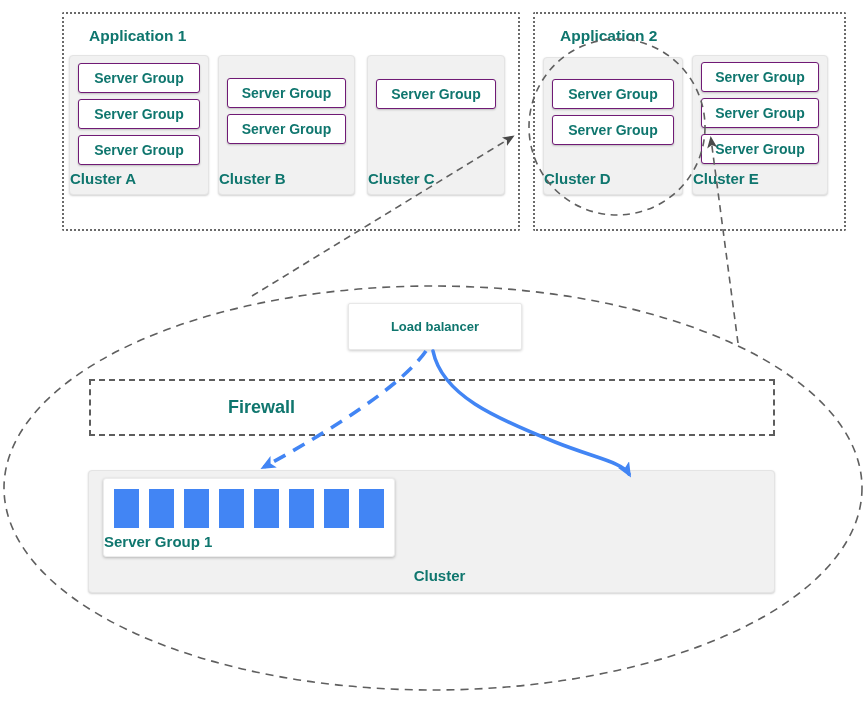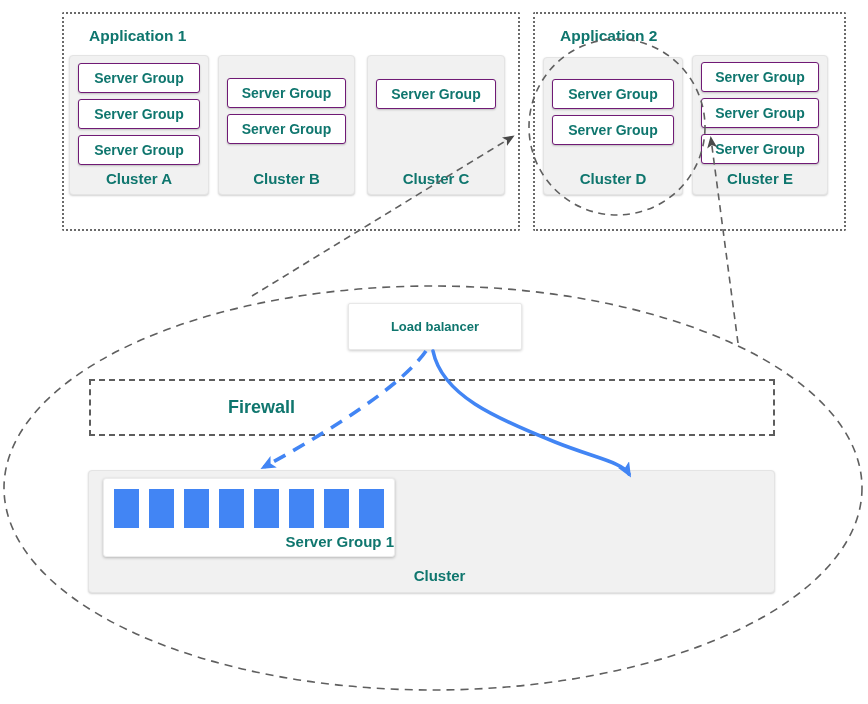--- a/index.html
+++ b/index.html
@@ -9,21 +9,21 @@
   
   .app-box{position:absolute;border:2px dotted #6a6a6a;border-radius:2px;}
   .app-title{position:absolute;top:13px;left:25px;font-size:15.5px;font-weight:700;white-space:nowrap;}
 
   
   .cluster{position:absolute;background:#f1f1f1;border:1px solid #e4e4e4;border-radius:4px;
            box-shadow:0 1px 2px rgba(0,0,0,.18);box-sizing:border-box;}
   .sg{height:28px;line-height:28px;margin:0 8px 6px;background:#fff;border:1px solid #701a75;
       border-radius:3px;box-shadow:0 1px 2px rgba(0,0,0,.22);text-align:center;
       font-size:14px;font-weight:700;white-space:nowrap;}
-  .cluster-label{position:absolute;bottom:7px;left:0;right:0;text-align:center;
+  .cluster-label{position:absolute;bottom:7px;left:0;right:0;
                  font-size:15px;font-weight:700;margin-top:34px;}
 
   
   .lb-box{position:absolute;left:348px;top:303px;width:172px;height:45px;background:#fff;
           border:1px solid #e8e8e8;border-radius:2px;box-shadow:0 1px 3px rgba(0,0,0,.2);
           display:flex;align-items:center;justify-content:center;font-size:13px;font-weight:700;}
   .firewall{position:absolute;left:89px;top:379px;width:686px;height:57px;
             border:2px dashed #5d5d5d;box-sizing:border-box;}
   .firewall-label{position:absolute;left:0;top:0;width:50%;height:100%;display:flex;
                   align-items:center;justify-content:center;font-size:18px;font-weight:700;}
@@ -31,21 +31,21 @@
                border:1px solid #e4e4e4;border-radius:4px;box-shadow:0 1px 2px rgba(0,0,0,.18);
                box-sizing:border-box;}
   .big-cluster-label{position:absolute;bottom:8px;left:16px;right:0;text-align:center;
                      font-size:15px;font-weight:700;}
   .big-sg{position:absolute;background:#fff;border:1px solid #ececec;border-radius:3px;
           box-shadow:0 1px 3px rgba(0,0,0,.25);box-sizing:border-box;}
   .bars{display:flex;justify-content:center;gap:10px;margin-top:10px;}
   .bar{width:25px;height:39px;}
   .bars-blue .bar{background:#4285f4;}
   .bars-green .bar{background:#34a853;}
-  .big-sg-label{text-align:right;font-size:15px;font-weight:700;margin-top:5px;padding-left:31px;}
+  .big-sg-label{text-align:left;font-size:15px;font-weight:700;margin-top:5px;}
 
   svg.overlay{position:absolute;left:0;top:0;pointer-events:none;}
 </style>
 </head>
 <body>
 
 <div class="page">
 
   <div class="app-box" style="left:62px;top:12px;width:454px;height:215px;">
     <div class="app-title">Application 1</div>

